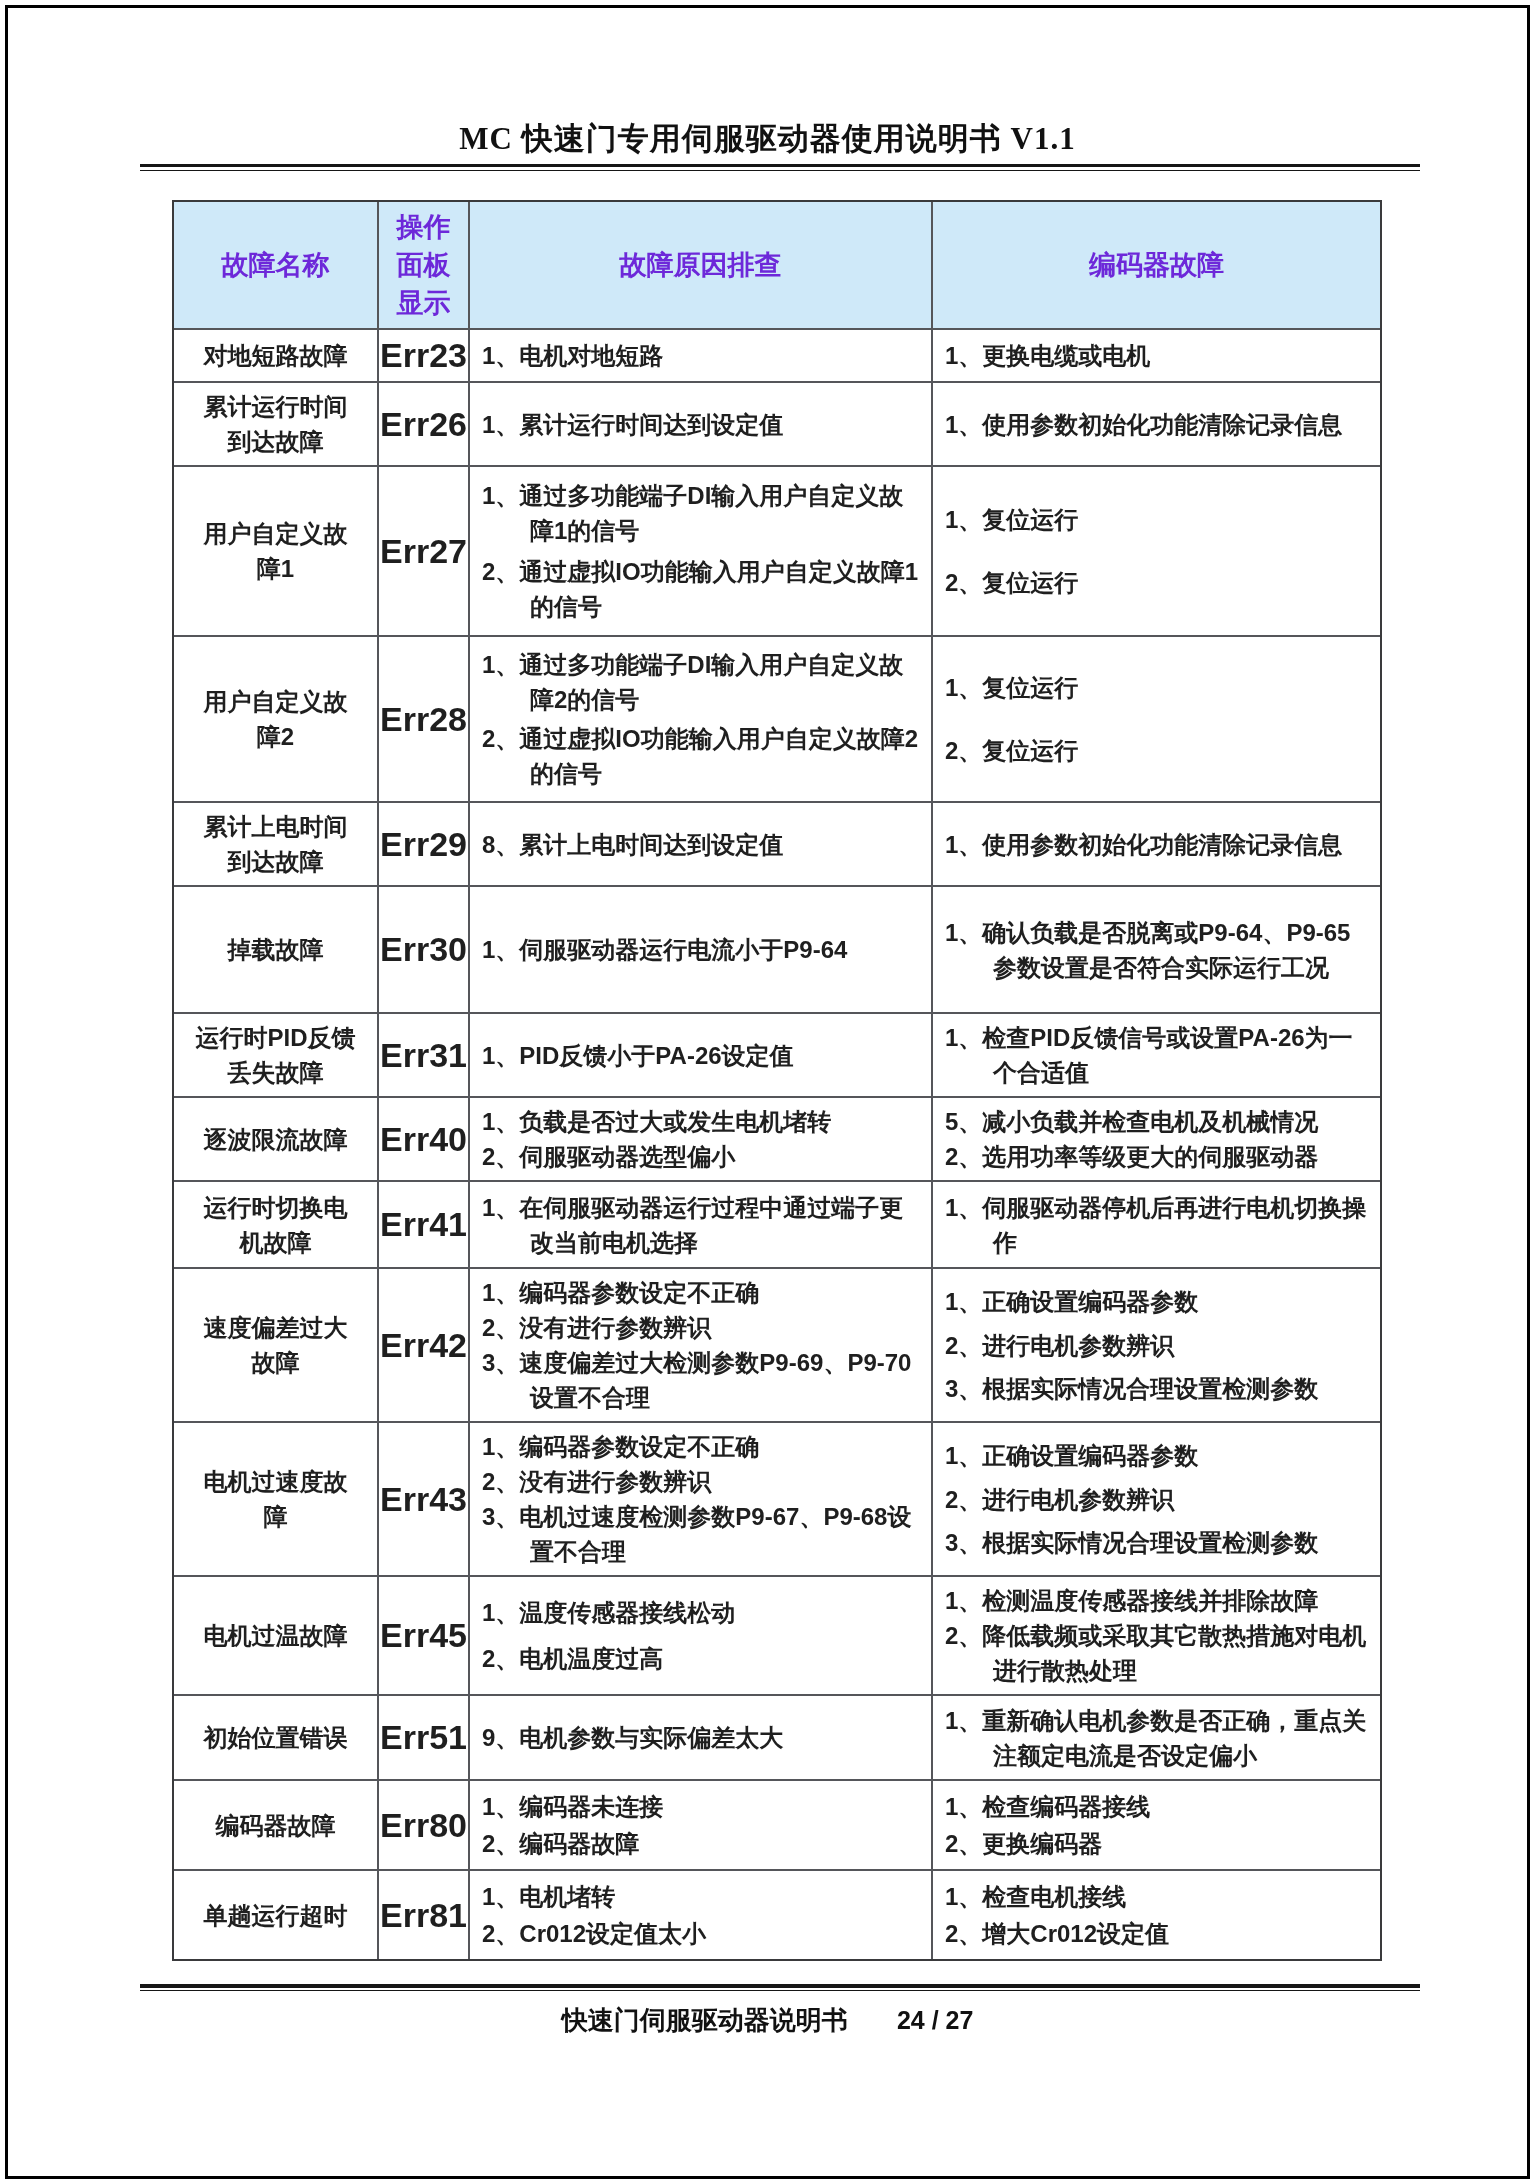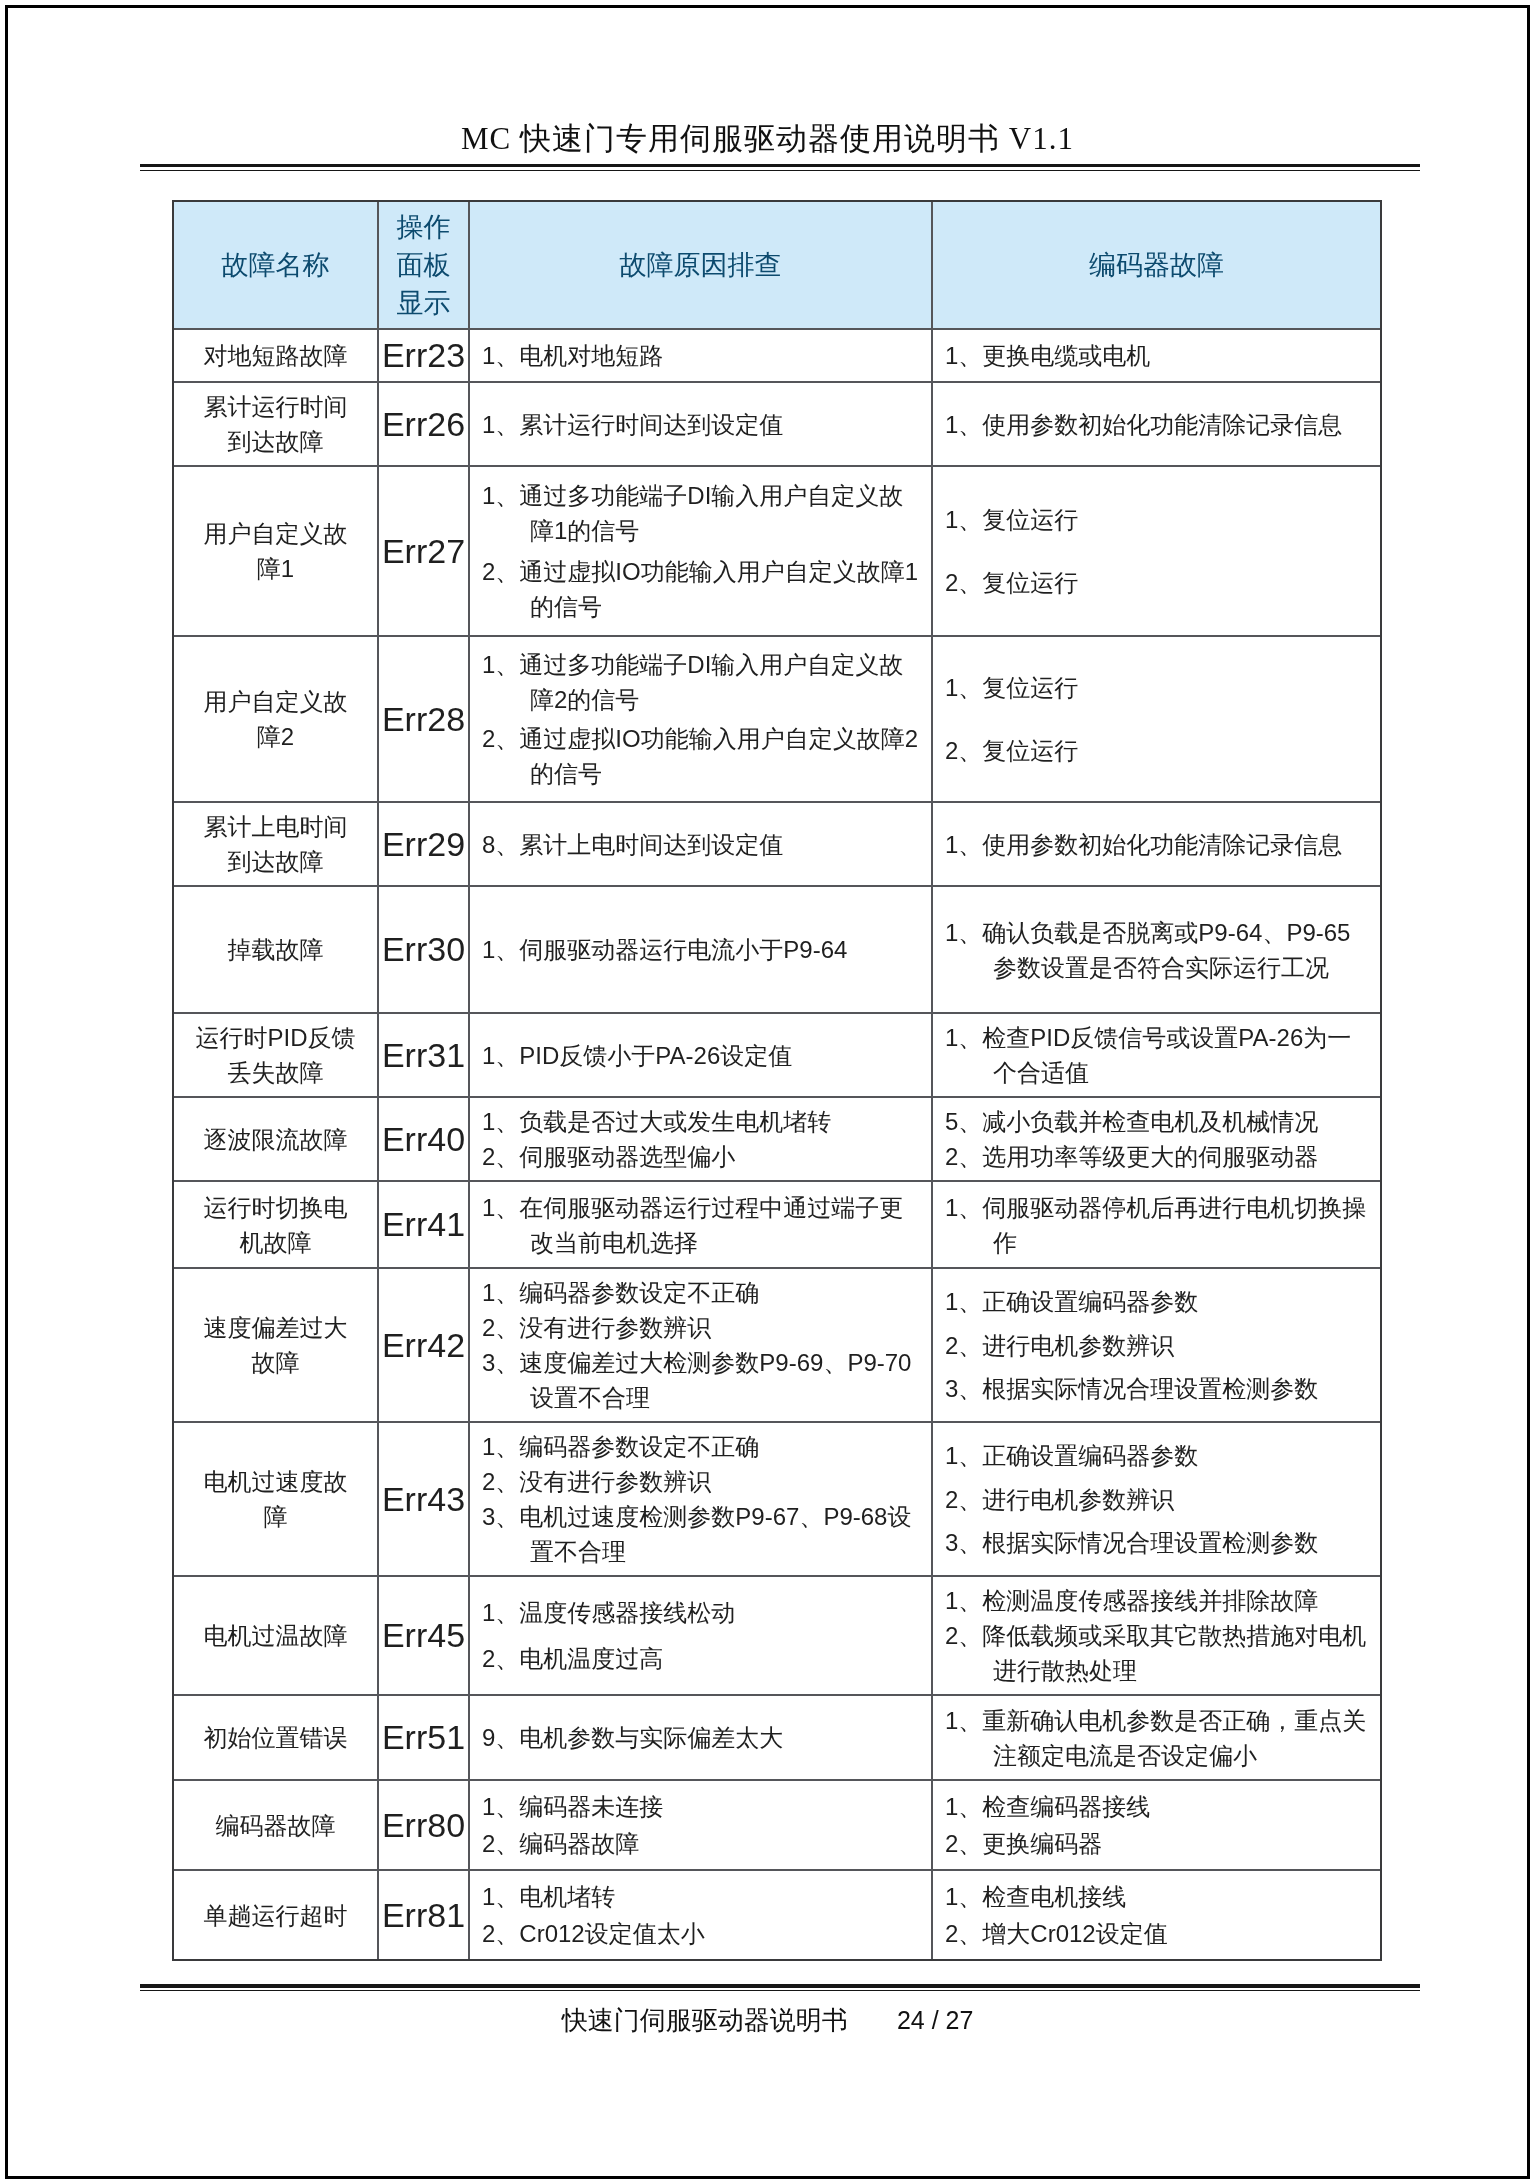--- a/index.html
+++ b/index.html
@@ -4,20 +4,21 @@
 <style>
   * { margin:0; padding:0; box-sizing:border-box; }
   html,body { background:#ffffff; }
   body { font-family:"Liberation Sans","DejaVu Sans",sans-serif; color:#1f1f1f; }
 
   .page {
     position:relative;
     width:1535px; height:2184px;
     background:#ffffff;
     overflow:hidden;
+    font-weight:bold;
   }
   .page-frame {
     position:absolute; inset:5px;
     border:3px solid #000000;
     pointer-events:none;
   }
 
   .doc-title {
     position:absolute; top:118px; left:0; width:100%;
     text-align:center;
@@ -44,21 +45,21 @@
   .cell {
     display:flex; flex-direction:column; justify-content:space-evenly;
     padding:6px 12px;
   }
   .cell + .cell { border-left:2px solid #55565a; }
 
   .row.head .cell {
     background:#cfe9f9;
     justify-content:center; align-items:center; text-align:center;
     font-size:27px; line-height:38px;
-    color:#0c4a6e;
+    color:#6d28d9;
   }
 
   .name-cell { align-items:center; justify-content:center; text-align:center; padding:6px 18px; }
   .code-cell { align-items:center; justify-content:center; text-align:center; font-size:34px; }
   .cause-cell, .sol-cell { text-align:left; }
   .item { padding-left:2em; text-indent:-2em; }
 
   .doc-footer {
     position:absolute; top:2003px; left:0; width:100%;
     text-align:center; font-size:26px; color:#111111;

